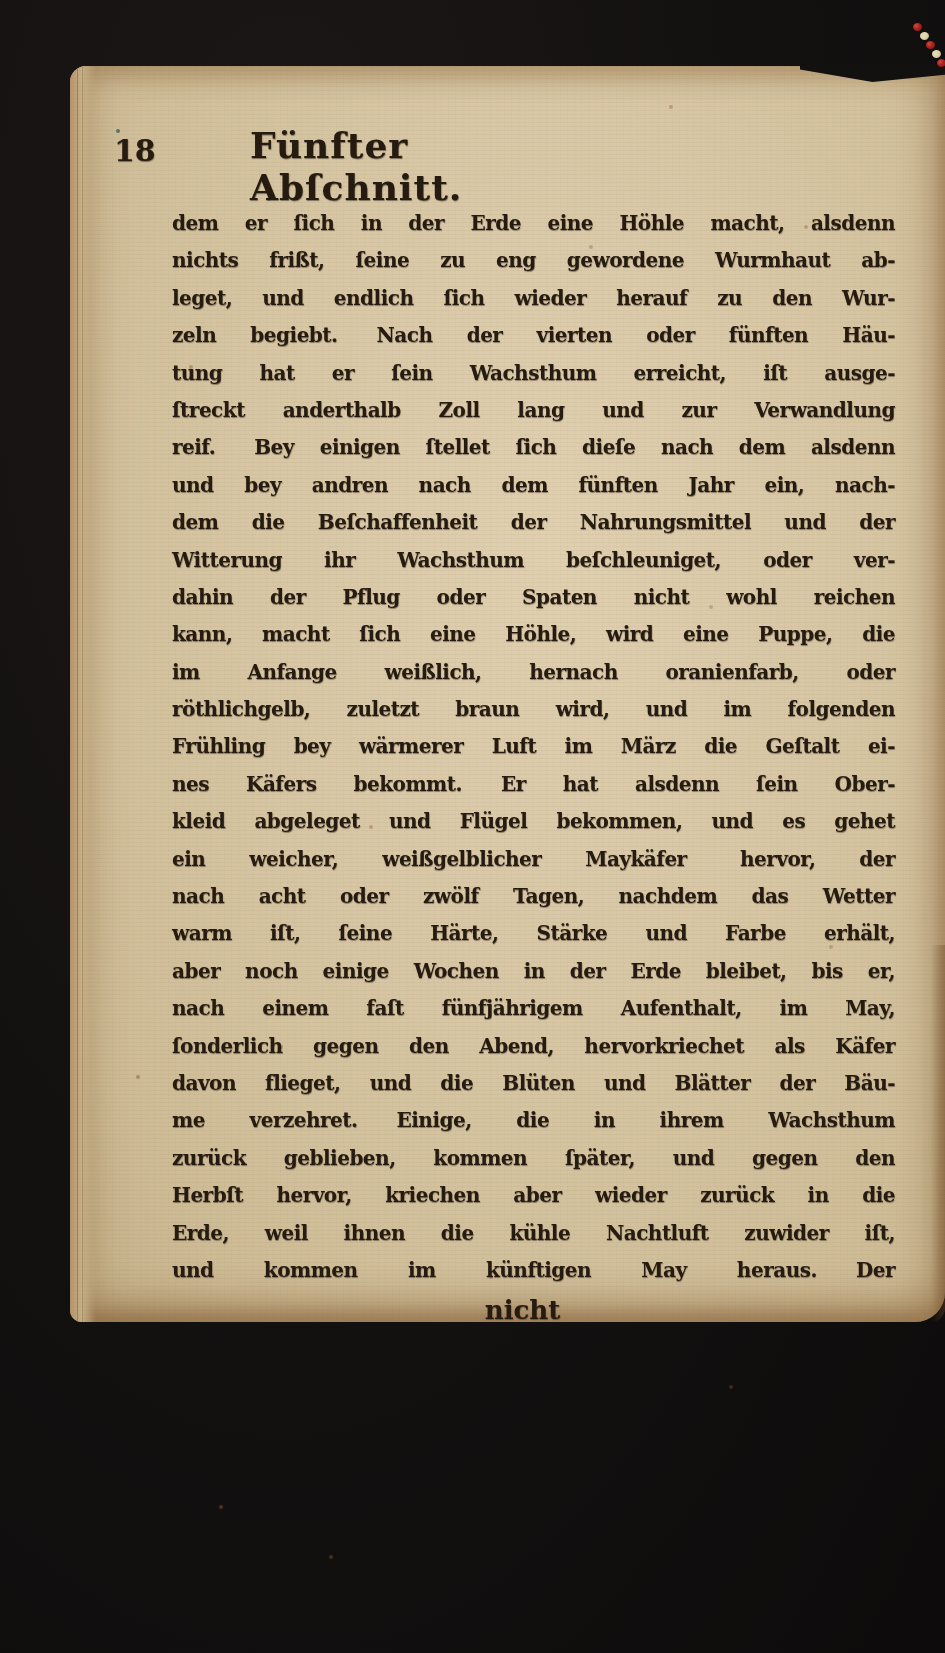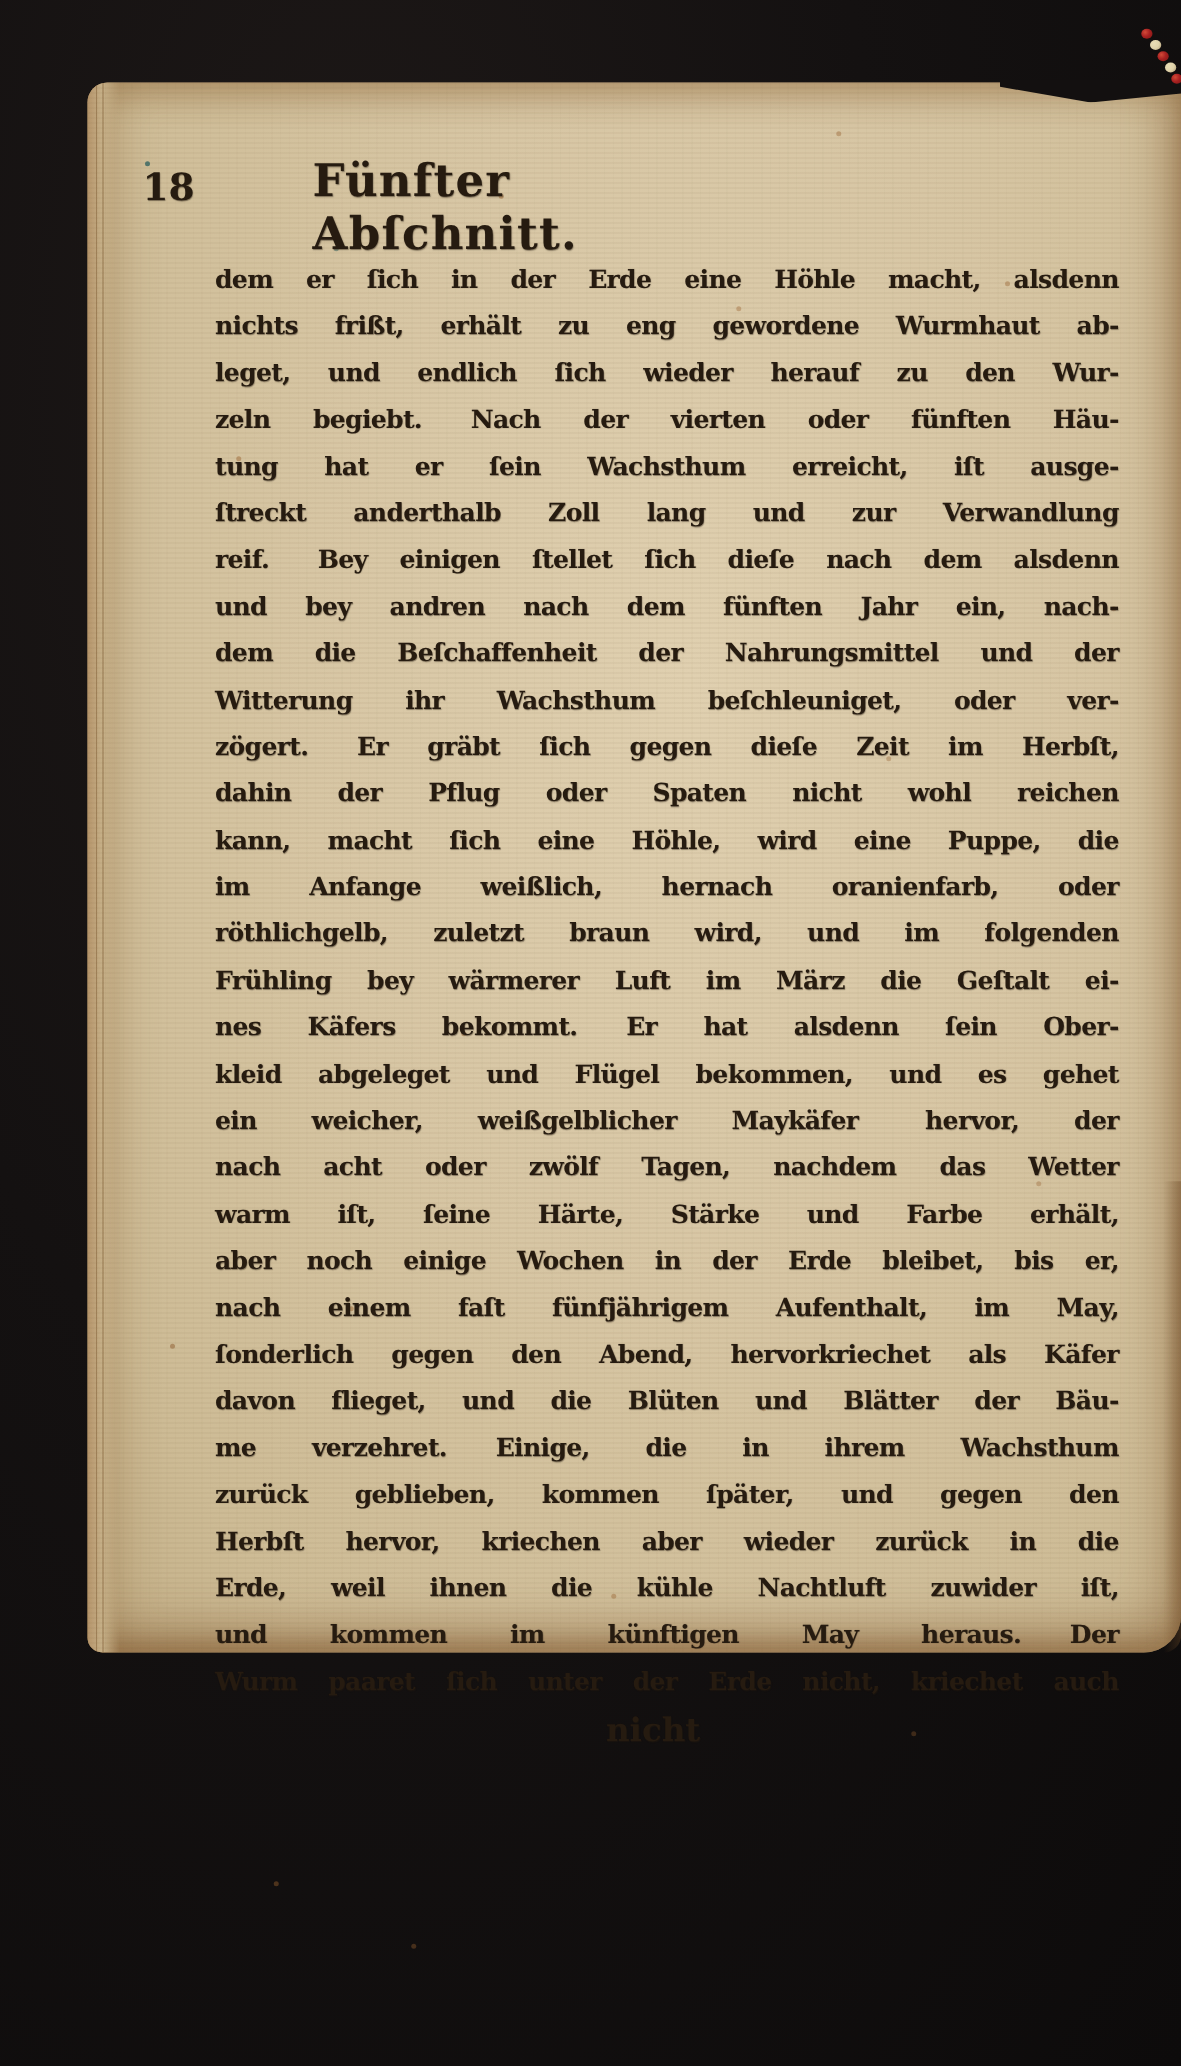--- a/index.html
+++ b/index.html
@@ -115,50 +115,48 @@
         <i></i>
       </div>
 
     <div class="header">
       <span class="page-number">18</span>
       <span class="heading">Fünfter Abſchnitt.</span>
     </div>
 
     <div class="body-text">
       <div class="line">dem er ſich in der Erde eine Höhle macht, alsdenn</div>
-        <div class="line">nichts frißt, erhält zu eng gewordene Wurmhaut ab-</div>
+        <div class="line">nichts frißt, ſeine zu eng gewordene Wurmhaut ab-</div>
         <div class="line">leget, und endlich ſich wieder herauf zu den Wur-</div>
         <div class="line">zeln begiebt.  Nach der vierten oder fünften Häu-</div>
         <div class="line">tung hat er ſein Wachsthum erreicht, iſt ausge-</div>
         <div class="line">ſtreckt anderthalb Zoll lang und zur Verwandlung</div>
         <div class="line">reif.  Bey einigen ſtellet ſich dieſe nach dem alsdenn</div>
         <div class="line">und bey andren nach dem fünften Jahr ein, nach-</div>
         <div class="line">dem die Beſchaffenheit der Nahrungsmittel und der</div>
         <div class="line">Witterung ihr Wachsthum beſchleuniget, oder ver-</div>
-        <div class="line">zögert.  Er gräbt ſich gegen dieſe Zeit im Herbſt,</div>
         <div class="line">dahin der Pflug oder Spaten nicht wohl reichen</div>
         <div class="line">kann, macht ſich eine Höhle, wird eine Puppe, die</div>
         <div class="line">im Anfange weißlich, hernach oranienfarb, oder</div>
         <div class="line">röthlichgelb, zuletzt braun wird, und im folgenden</div>
         <div class="line">Frühling bey wärmerer Luft im März die Geſtalt ei-</div>
         <div class="line">nes Käfers bekommt.  Er hat alsdenn ſein Ober-</div>
         <div class="line">kleid abgeleget und Flügel bekommen, und es gehet</div>
         <div class="line">ein weicher, weißgelblicher Maykäfer  hervor, der</div>
         <div class="line">nach acht oder zwölf Tagen, nachdem das Wetter</div>
         <div class="line">warm iſt, ſeine Härte, Stärke und Farbe erhält,</div>
         <div class="line">aber noch einige Wochen in der Erde bleibet, bis er,</div>
         <div class="line">nach einem faſt fünfjährigem Aufenthalt, im May,</div>
         <div class="line">ſonderlich gegen den Abend, hervorkriechet als Käfer</div>
         <div class="line">davon flieget, und die Blüten und Blätter der Bäu-</div>
         <div class="line">me verzehret.  Einige, die in ihrem Wachsthum</div>
         <div class="line">zurück geblieben, kommen ſpäter, und gegen den</div>
         <div class="line">Herbſt hervor, kriechen aber wieder zurück in die</div>
         <div class="line">Erde, weil ihnen die kühle Nachtluft zuwider iſt,</div>
         <div class="line">und kommen im künftigen May heraus.  Der</div>
-        <div class="line">Wurm paaret ſich unter der Erde nicht, kriechet auch</div>
         <div class="catchword">nicht</div>
     </div>
   </div>
 
   <div class="cover-wedge"></div>
   <div class="headband">
     <span class="bead red"></span>
     <span class="bead cream"></span>
     <span class="bead red"></span>
     <span class="bead cream"></span>

